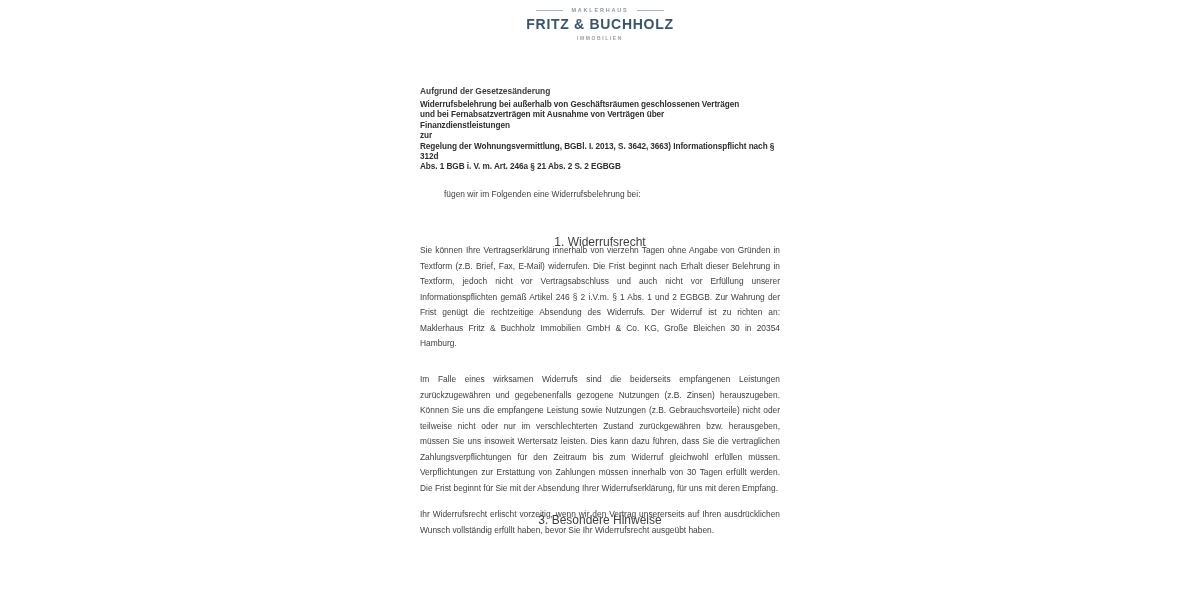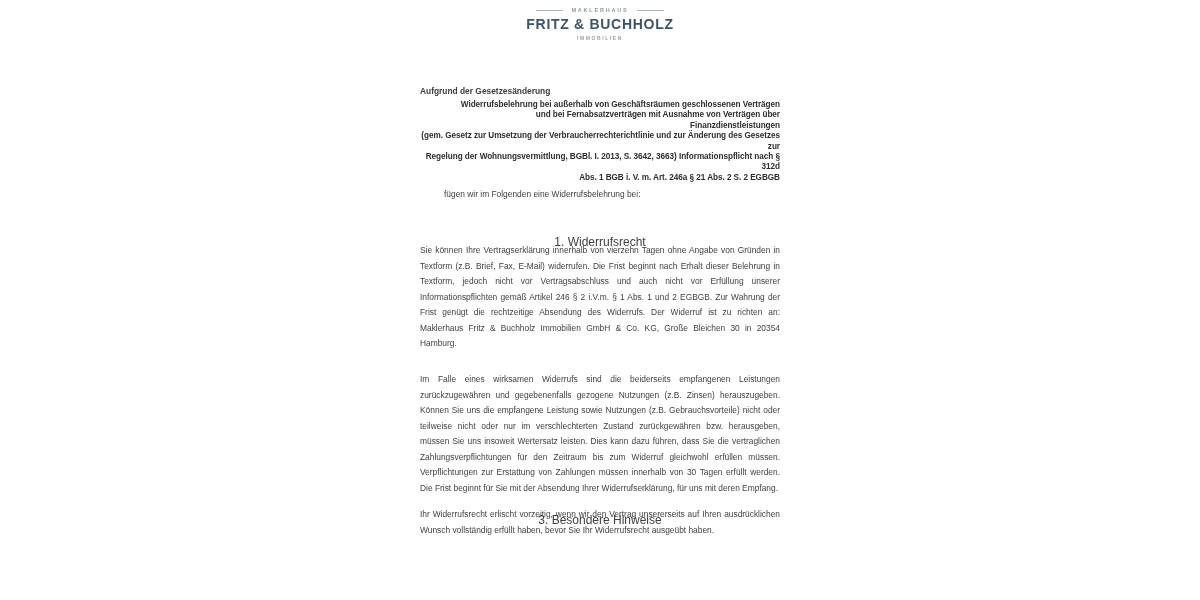--- a/index.html
+++ b/index.html
@@ -65,21 +65,21 @@
   }
   .intro-line {
     top: 85px;
     font-size: 8.4px;
     line-height: 12px;
     text-align: left;
     font-weight: bold;
   }
   .doc-title {
     top: 100px;
-    text-align: right;
+    text-align: left;
     font-weight: bold;
     color: #2d2d2d;
     font-size: 8.2px;
     line-height: 10.4px;
     letter-spacing: -0.05px;
   }
   .doc-title .title-line { white-space: nowrap; }
   .lead-in {
     top: 188px;
     font-size: 8.4px;
@@ -121,21 +121,20 @@
     <div class="brand-name">FRITZ &amp; BUCHHOLZ</div>
     <div class="brand-bottom-label">IMMOBILIEN</div>
   </div>
 
   <div class="col intro-line" style="position:absolute;">Aufgrund der Gesetzesänderung</div>
 
   <div class="col doc-title" style="position:absolute;">
     <div class="title-line">Widerrufsbelehrung bei außerhalb von Geschäftsräumen geschlossenen Verträgen</div>
     <div class="title-line">und bei Fernabsatzverträgen mit Ausnahme von Verträgen über</div>
     <div class="title-line">Finanzdienstleistungen</div>
-    <div class="title-line">(gem. Gesetz zur Umsetzung der Verbraucherrechterichtlinie und zur Änderung des Gesetzes</div>
     <div class="title-line">zur</div>
     <div class="title-line">Regelung der Wohnungsvermittlung, BGBl. I. 2013, S. 3642, 3663) Informationspflicht nach §</div>
     <div class="title-line">312d</div>
     <div class="title-line">Abs. 1 BGB i. V. m. Art. 246a § 21 Abs. 2 S. 2 EGBGB</div>
   </div>
 
   <div class="col lead-in" style="position:absolute;">fügen wir im Folgenden eine Widerrufsbelehrung bei:</div>
 
   <div class="col section-heading sec1-heading" style="position:absolute;">1. Widerrufsrecht</div>
   <p class="col section-body sec1-body" style="position:absolute;">Sie können Ihre Vertragserklärung innerhalb von vierzehn Tagen ohne Angabe von Gründen in Textform (z.B. Brief, Fax, E-Mail) widerrufen. Die Frist beginnt nach Erhalt dieser Belehrung in Textform, jedoch nicht vor Vertragsabschluss und auch nicht vor Erfüllung unserer Informationspflichten gemäß Artikel 246 § 2 i.V.m. § 1 Abs. 1 und 2 EGBGB. Zur Wahrung der Frist genügt die rechtzeitige Absendung des Widerrufs. Der Widerruf ist zu richten an: Maklerhaus Fritz &amp; Buchholz Immobilien GmbH &amp; Co. KG, Große Bleichen 30 in 20354 Hamburg.</p>

